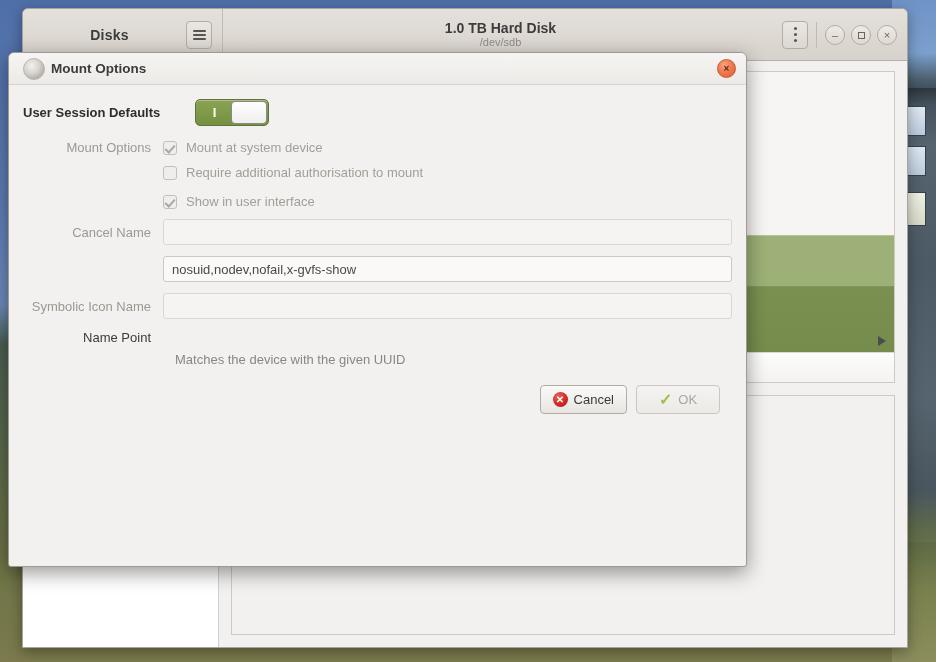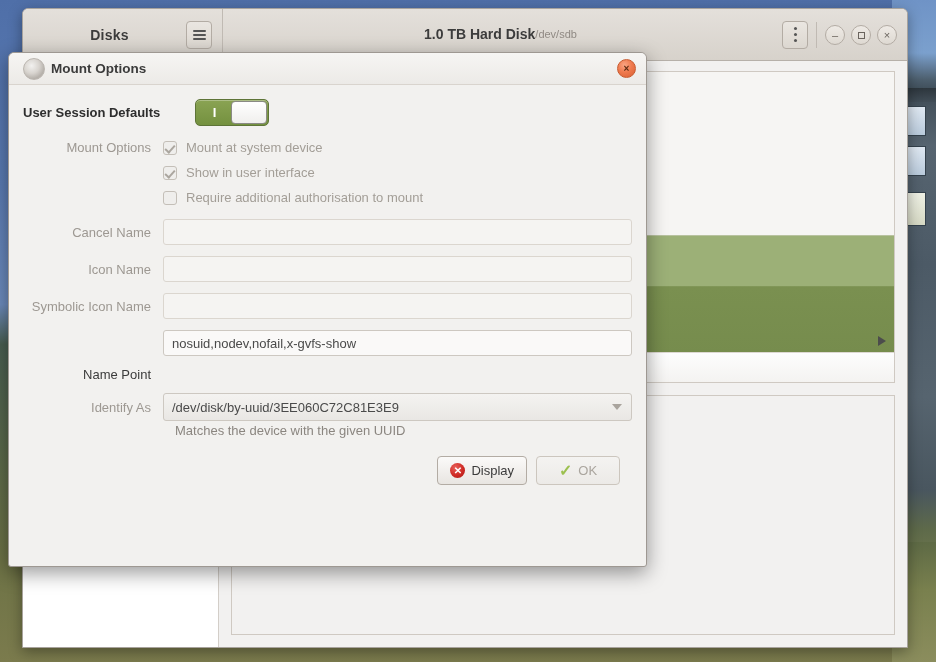--- a/index.html
+++ b/index.html
@@ -84,21 +84,21 @@
     display: flex; align-items: center; justify-content: center;
     cursor: pointer;
   }
   .burger { width: 13px; }
   .burger span { display: block; height: 2px; background: #555; margin: 2px 0; border-radius: 1px; }
   .dots { display: flex; flex-direction: column; gap: 3px; align-items: center; }
   .dots i { width: 3px; height: 3px; background: #555; border-radius: 50%; display: block; }
 
   .hb-center {
     flex: 1;
-    display: flex; flex-direction: row;
+    display: flex; flex-direction: column;
     align-items: center; justify-content: center;
     line-height: 1.15;
   }
   .hb-title { font-size: 14px; font-weight: bold; color: #3c3c3c; }
   .hb-sub { font-size: 11px; color: #908a84; }
 
   .hb-right {
     display: flex; align-items: center; gap: 6px;
     padding: 0 10px 0 4px;
   }
@@ -153,21 +153,21 @@
     margin-top: 12px;
     border: 1px solid #cfc9c2;
     height: 240px;
     background: #f2f1f0;
   }
 
   
   #dialog {
     position: absolute;
     left: 8px; top: 52px;
-    width: 639px; height: 515px;
+    width: 739px; height: 515px;
     background: #f2f1ef;
     border: 1px solid #9e9892;
     border-radius: 6px 6px 3px 3px;
     box-shadow: 0 6px 20px rgba(0,0,0,.40);
     overflow: hidden;
   }
   #dlg-titlebar {
     height: 32px;
     background: linear-gradient(180deg,#f6f5f3,#eceae7);
     border-bottom: 1px solid #d9d4ce;
@@ -395,71 +395,60 @@
         <span class="knob"></span>
       </div>
     </div>
 
     <div class="cbrow" style="margin-top:14px;">
       <div class="cbwrap">Mount Options</div>
       <div class="cbox checked"></div>
       <div class="cblabel">Mount at system device</div>
     </div>
 
+    <div class="cbrow" style="margin-bottom:14px;">
+      <div class="cbwrap"></div>
+      <div class="cbox"></div>
+      <div class="cblabel">Require additional authorisation to mount</div>
+    </div>
+
     <div class="cbrow">
       <div class="cbwrap"></div>
       <div class="cbox checked"></div>
       <div class="cblabel">Show in user interface</div>
     </div>
 
-    <div class="cbrow" style="margin-bottom:14px;">
-      <div class="cbwrap"></div>
-      <div class="cbox"></div>
-      <div class="cblabel">Require additional authorisation to mount</div>
-    </div>
-
     <div class="row">
       <div class="lbl dim">Cancel Name</div>
       <input class="txt dimbg" type="text" disabled="" value="" style="">
     </div>
 
+
     <div class="row">
-      <div class="lbl dim">Icon Name</div>
-      <input class="txt dimbg" type="text" disabled="" value="" style="">
+      <div class="lbl"></div>
+      <input class="txt" type="text" value="nosuid,nodev,nofail,x-gvfs-show" style="">
     </div>
 
     <div class="row">
       <div class="lbl dim">Symbolic Icon Name</div>
       <input class="txt dimbg" type="text" disabled="" value="" style="">
     </div>
 
     <div class="row">
-      <div class="lbl"></div>
-      <input class="txt" type="text" value="nosuid,nodev,nofail,x-gvfs-show" style="">
-    </div>
-
-    <div class="row">
       <div class="lbl">Name Point</div>
     </div>
 
-    <div class="row" style="margin-bottom:6px;">
-      <div class="lbl dim">Identify As</div>
-      <div class="combo">
-        <span class="cval">/dev/disk/by-uuid/3EE060C72C81E3E9</span>
-        <span class="carrow"></span>
-      </div>
-    </div>
 
     <div class="hint">Matches the device with the given UUID</div>
 
 
     <div id="dlg-buttons">
       <div class="dbtn">
         <span class="ico-x">✕</span>
-        <span>Display</span>
+        <span>Cancel</span>
       </div>
       <div class="dbtn disabled">
         <span class="ico-check">✓</span>
         <span>OK</span>
       </div>
     </div>
 
   </div>
 </div>
 

